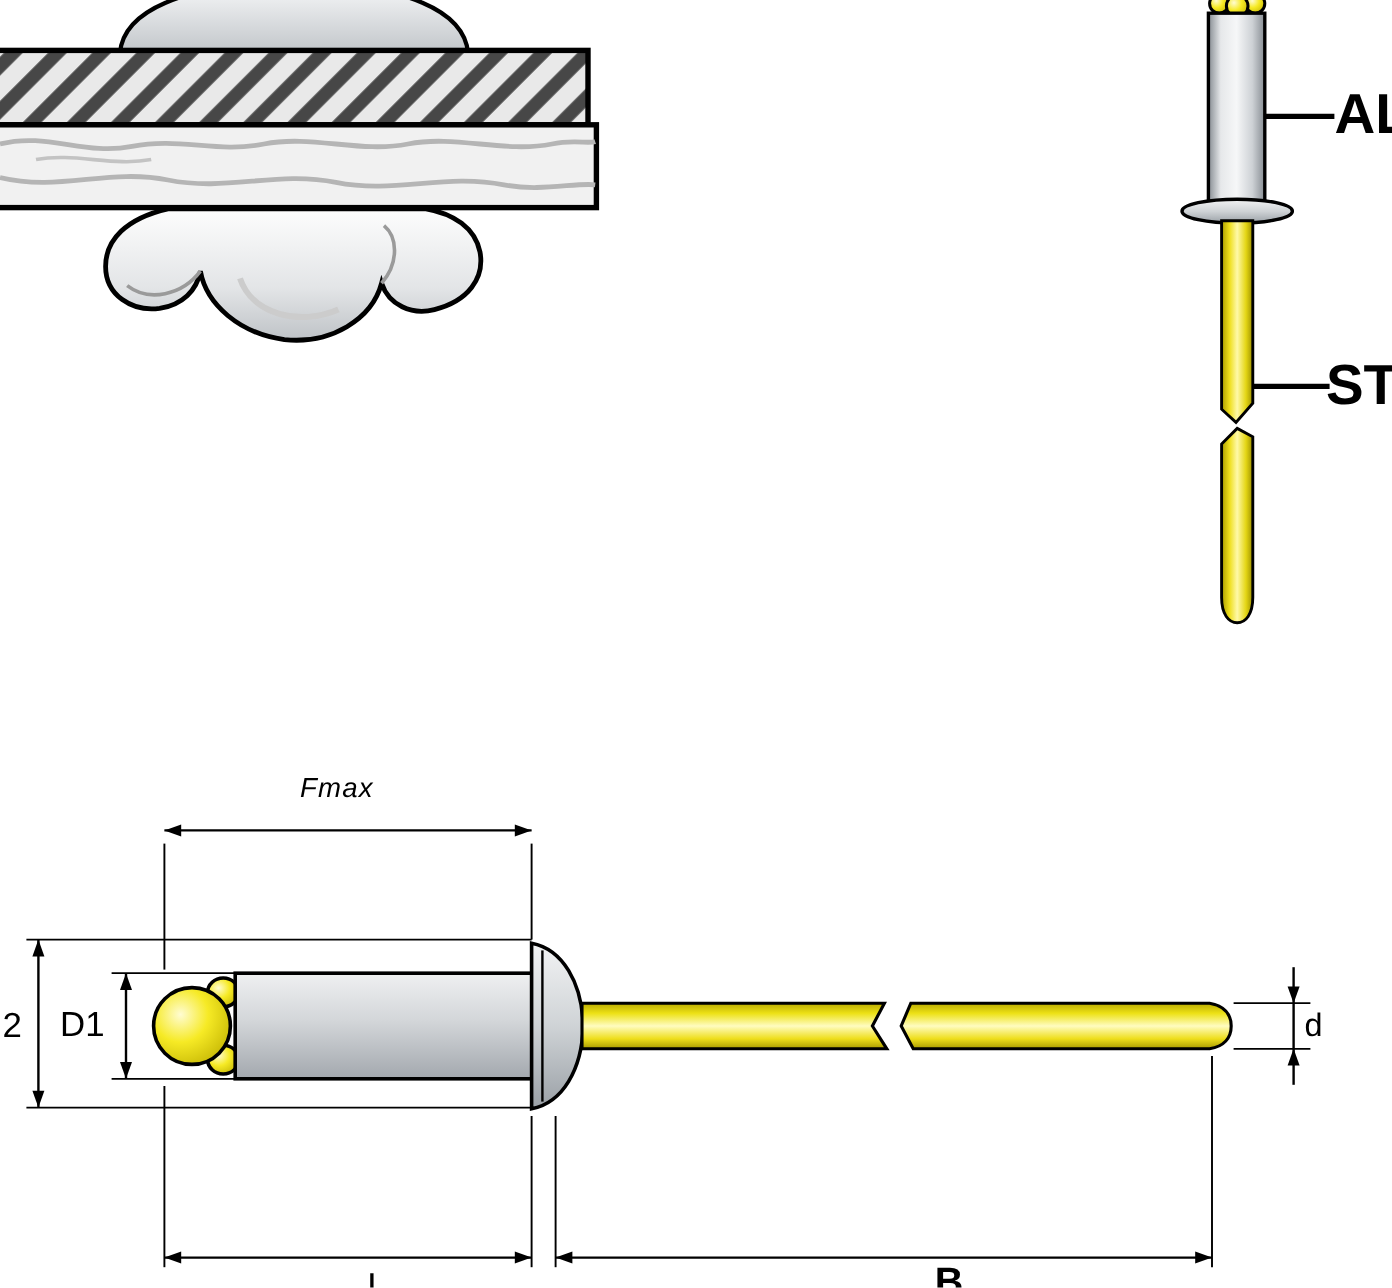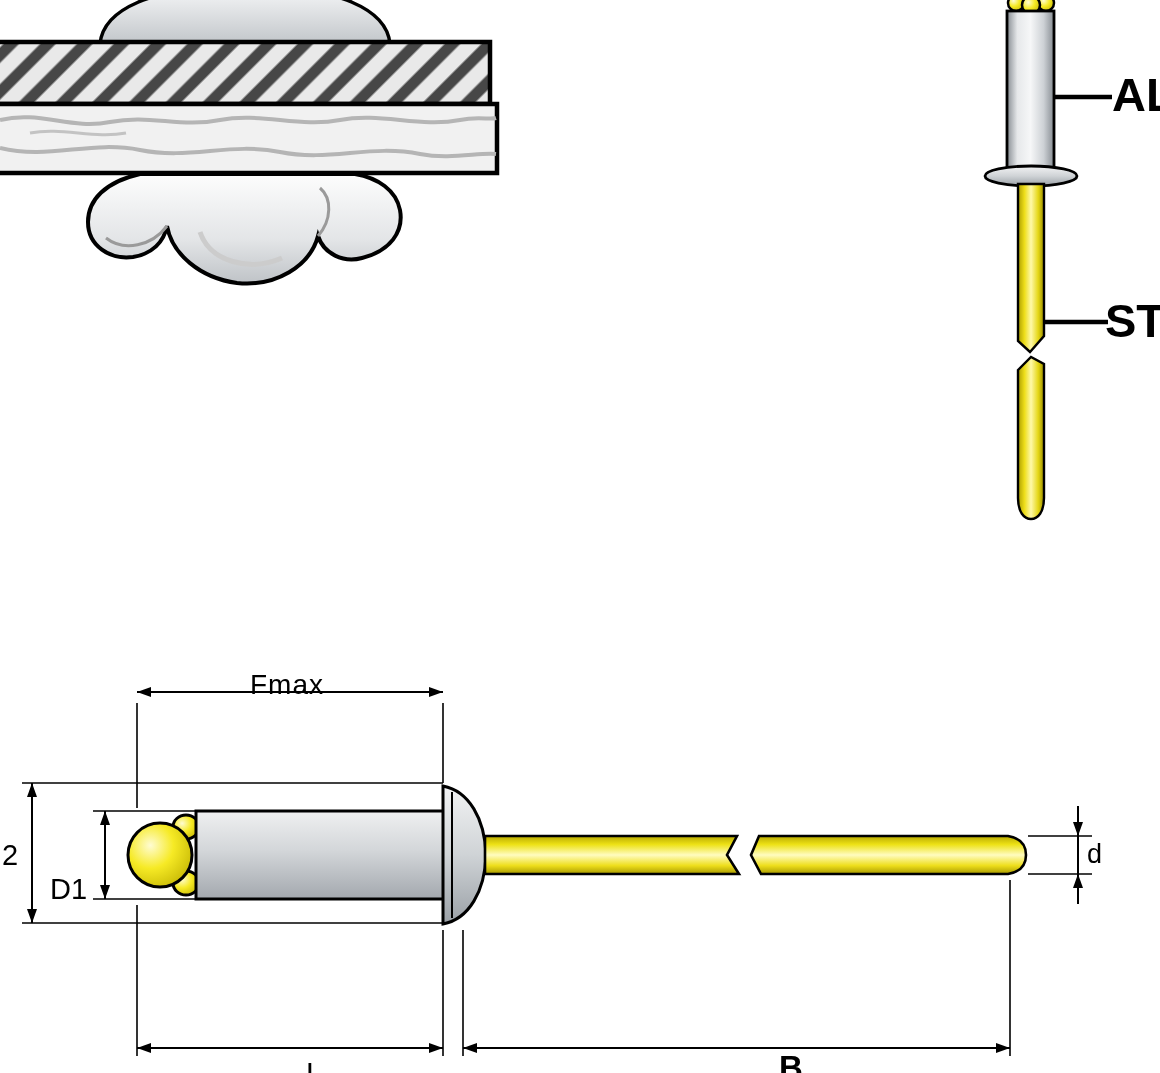--- a/index.html
+++ b/index.html
@@ -22,22 +22,22 @@
     left: 0;
     top: 0;
   }
   .label {
     position: absolute;
     color: #000000;
     white-space: nowrap;
     line-height: 1.1;
     user-select: none;
   }
-  .lbl-fmax   { left: 250px; top: 670px;  font-size: 28px; letter-spacing: 1px; }
-  .lbl-d1     { left: 50px;  top: 874px;  font-size: 29px; }
+  .lbl-fmax   { left: 250px; top: 644px;  font-size: 23px; letter-spacing: 1px; font-style: italic; }
+  .lbl-d1     { left: 50px;  top: 839px;  font-size: 29px; }
   .lbl-d2     { left: 2px;   top: 840px;  font-size: 29px; }
   .lbl-d      { left: 1087px;top: 840px;  font-size: 27px; }
   .lbl-botl   { left: 306px; top: 1056px; font-size: 30px; }
   .lbl-botr   { left: 779px; top: 1050px; font-size: 33px; font-weight: 600; }
   .lbl-al     { left: 1112px;top: 69px;   font-size: 47px; font-weight: 800; }
   .lbl-st     { left: 1105px;top: 295px;  font-size: 47px; font-weight: 800; }
 </style>
 </head>
 <body>
 

